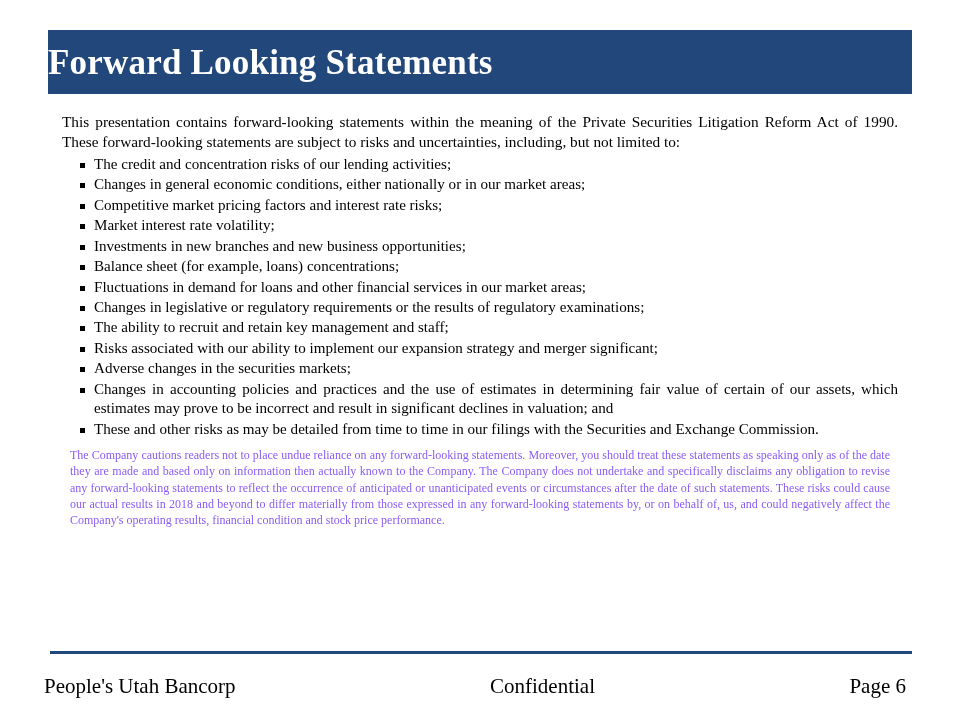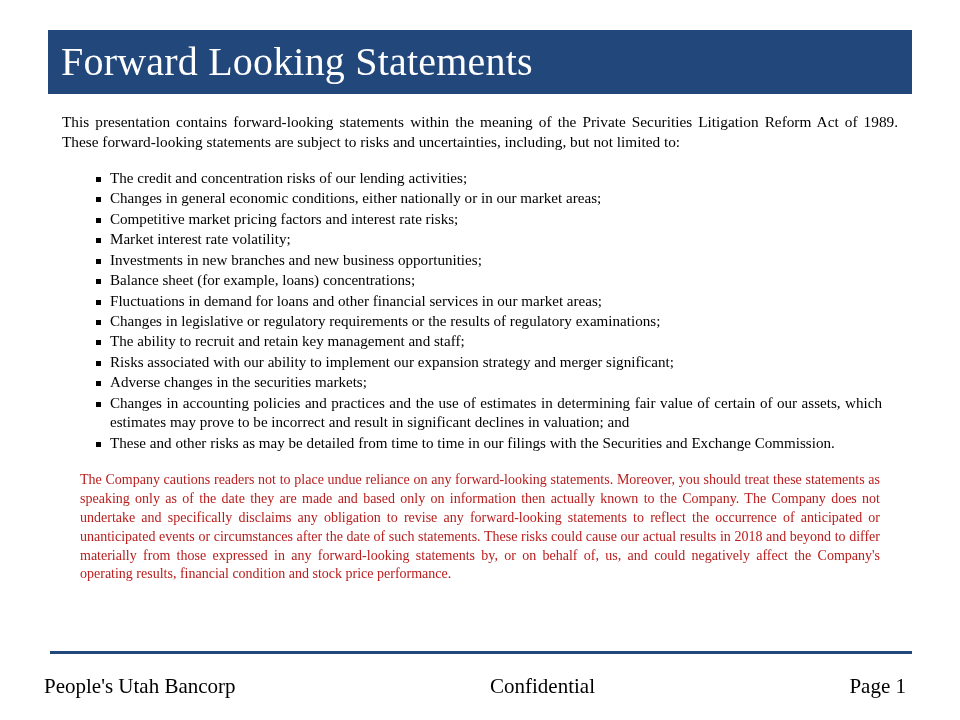--- a/index.html
+++ b/index.html
@@ -26,24 +26,24 @@
     top: 30px;
     width: 864px;
     height: 64px;
     background: #22477B;
     display: flex;
     align-items: center;
   }
   .title-text {
     color: #ffffff;
     font-family: "Liberation Serif", serif;
-    font-size: 40px;
-    font-weight: normal;
+    font-size: 35px;
+    font-weight: bold;
     letter-spacing: 0.2px;
-    padding-left: 13px;
+    padding-left: 0;
     line-height: 1;
   }
   .body-area {
     position: absolute;
     left: 62px;
     top: 112px;
     width: 836px;
   }
   .para {
     font-size: 15.3px;
@@ -51,21 +51,21 @@
     text-align: justify;
     color: #000000;
     margin: 0 0 2px 0;
     text-indent: 0;
   }
   .para.first {
     text-align: justify;
   }
   ul.bullets {
     list-style: none;
-    margin: 16px;
+    margin: 0;
     padding: 0;
   }
   ul.bullets li {
     position: relative;
     font-size: 15.1px;
     line-height: 1.29;
     color: #000000;
     padding-left: 32px;
     margin: 0 0 1px 0;
     text-align: justify;
@@ -76,25 +76,25 @@
     left: 18px;
     top: 8px;
     width: 5px;
     height: 5px;
     background: #000000;
   }
   .closing {
     margin-top: 3px;
   }
   .closing p {
-    font-size: 14px;
+    font-size: 12px;
     line-height: 1.345;
     text-align: justify;
-    color: #b91c1c;
-    margin: 18px;
+    color: #8b5cf6;
+    margin: 8px;
   }
   .footer-rule {
     position: absolute;
     left: 50px;
     top: 651px;
     width: 862px;
     height: 3px;
     background: #22477B;
   }
   .footer {
@@ -118,21 +118,21 @@
 <body>
 
 <div class="slide">
 
   <div class="title-bar">
     <div class="title-text">Forward Looking Statements</div>
   </div>
 
   <div class="body-area">
 
-    <p class="para first">This presentation contains forward-looking statements within the meaning of the Private Securities Litigation Reform Act of 1989.  These forward-looking statements are subject to risks and uncertainties, including, but not limited to:</p>
+    <p class="para first">This presentation contains forward-looking statements within the meaning of the Private Securities Litigation Reform Act of 1990.  These forward-looking statements are subject to risks and uncertainties, including, but not limited to:</p>
 
     <ul class="bullets">
       <li>The credit and concentration risks of our lending activities;</li>
       <li>Changes in general economic conditions, either nationally or in our market areas;</li>
       <li>Competitive market pricing factors and interest rate risks;</li>
       <li>Market interest rate volatility;</li>
       <li>Investments in new branches and new business opportunities;</li>
       <li>Balance sheet (for example, loans) concentrations;</li>
       <li>Fluctuations in demand for loans and other financial services in our market areas;</li>
       <li>Changes in legislative or regulatory requirements or the results of regulatory examinations;</li>
@@ -147,16 +147,16 @@
       <p>The Company cautions readers not to place undue reliance on any forward-looking statements.  Moreover, you should treat these statements as speaking only as of the date they are made and based only on information then actually known to the Company.  The Company does not undertake and specifically disclaims any obligation to revise any forward-looking statements to reflect the occurrence of anticipated or unanticipated events or circumstances after the date of such statements.  These risks could cause our actual results in 2018 and beyond to differ materially from those expressed in any forward-looking statements by, or on behalf of, us, and could negatively affect the Company's operating results, financial condition and stock price performance.</p>
     </div>
 
   </div>
 
   <div class="footer-rule"></div>
 
   <div class="footer">
     <div class="left">People's Utah Bancorp</div>
     <div class="center">Confidential</div>
-    <div class="right">Page 1</div>
+    <div class="right">Page 6</div>
   </div>
 
 </div>
 
 </body></html>

